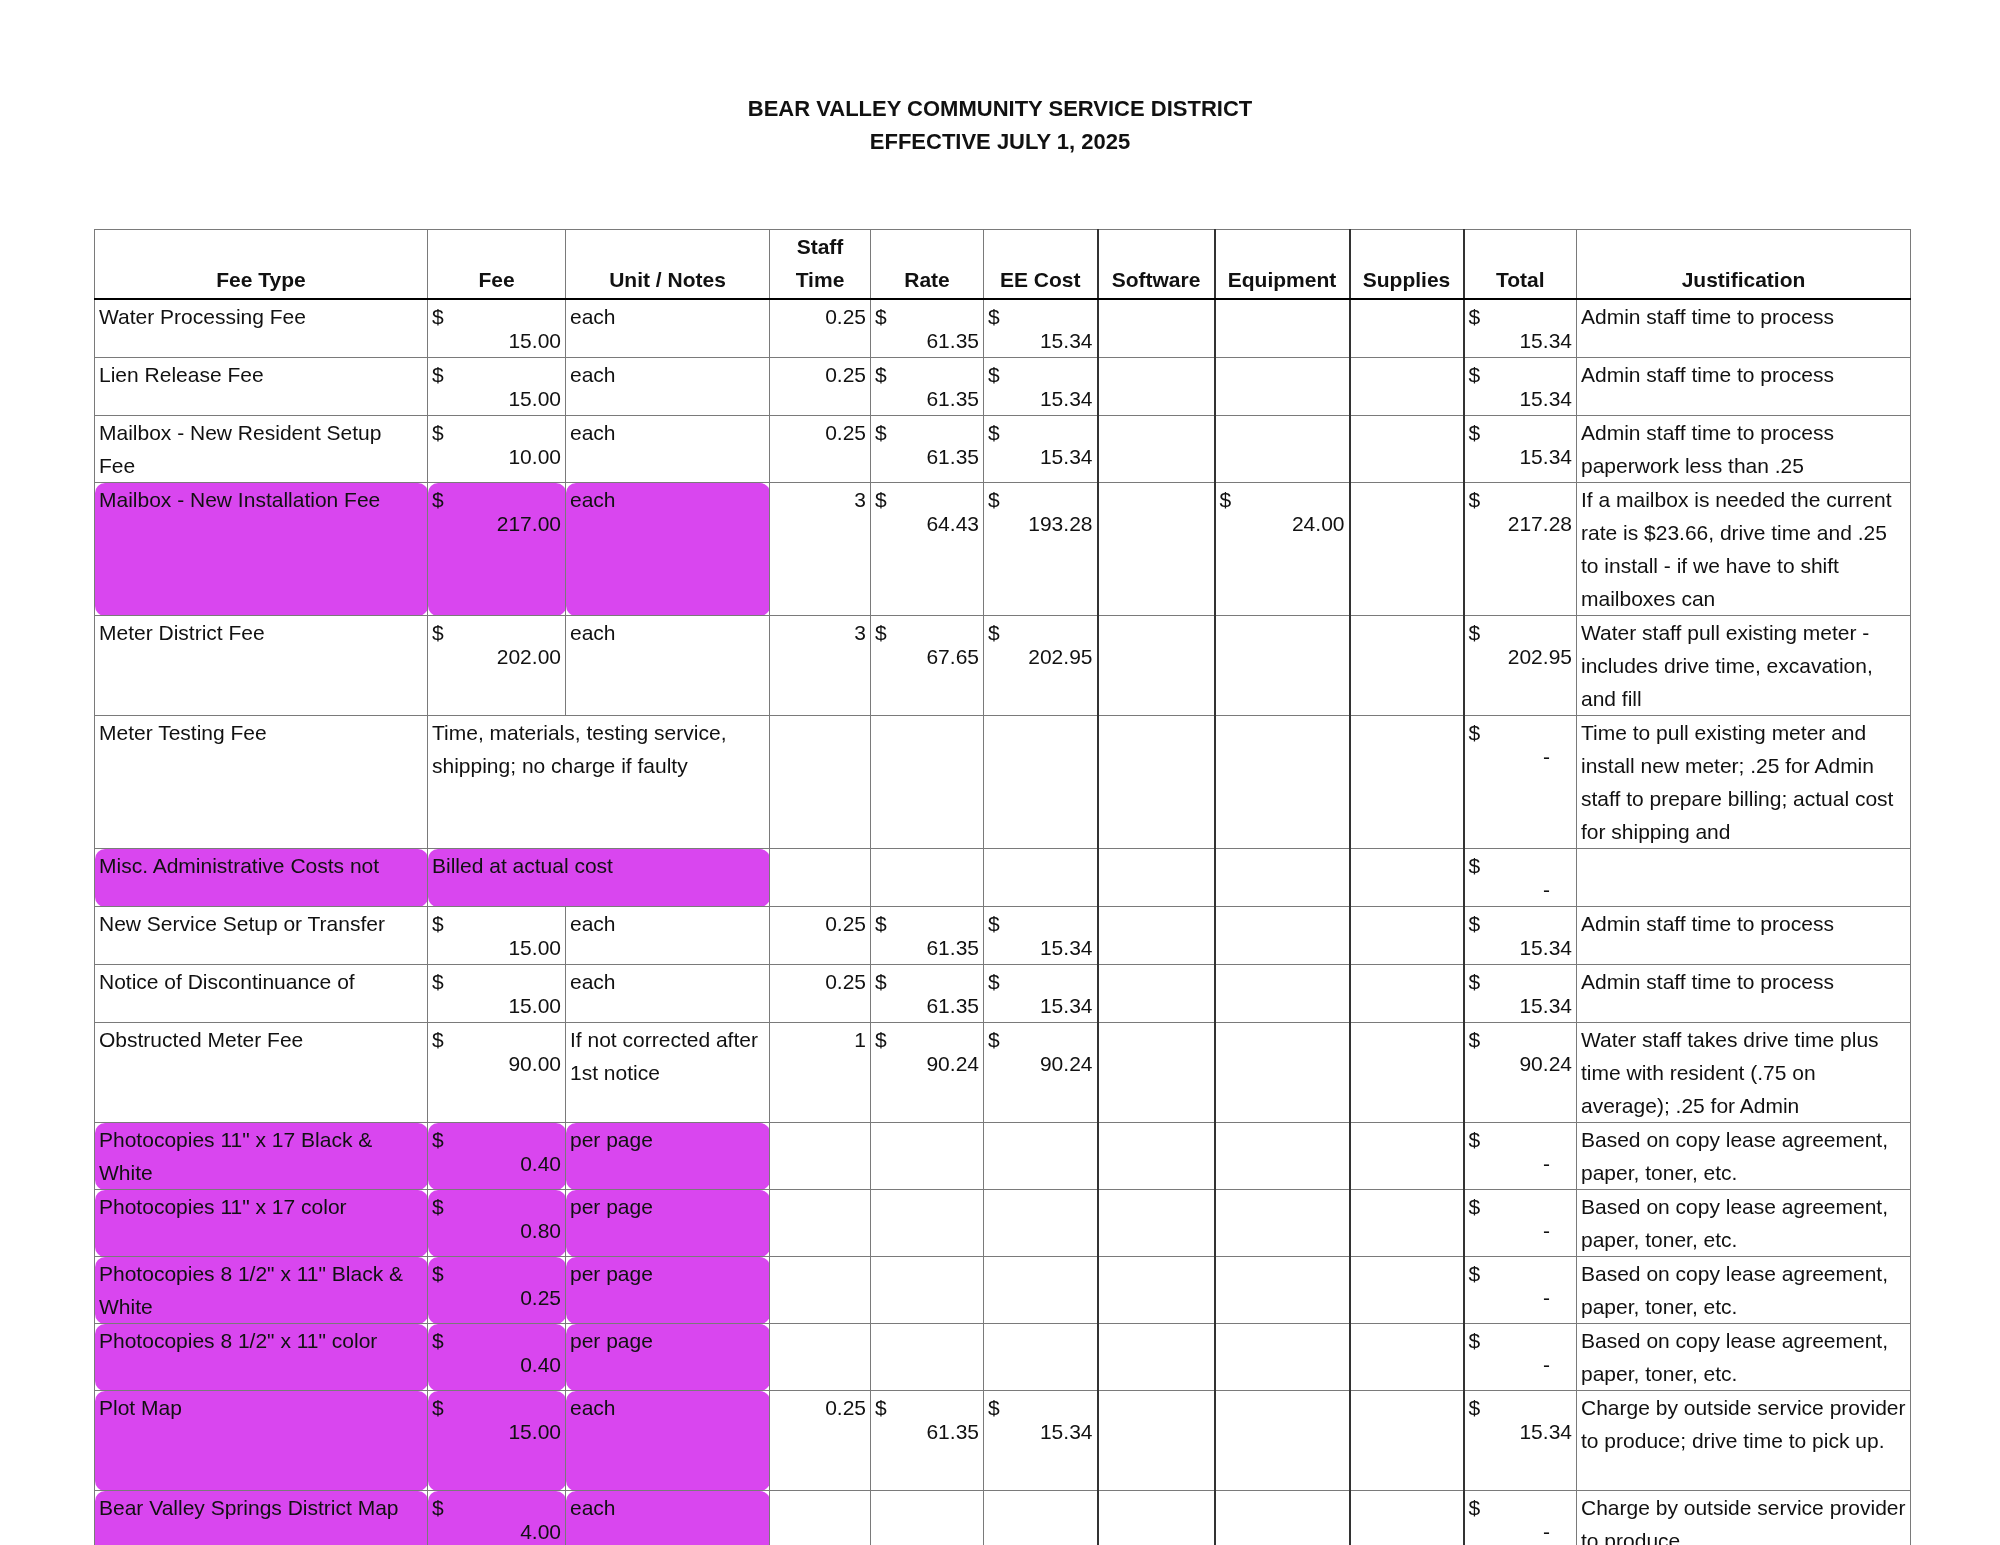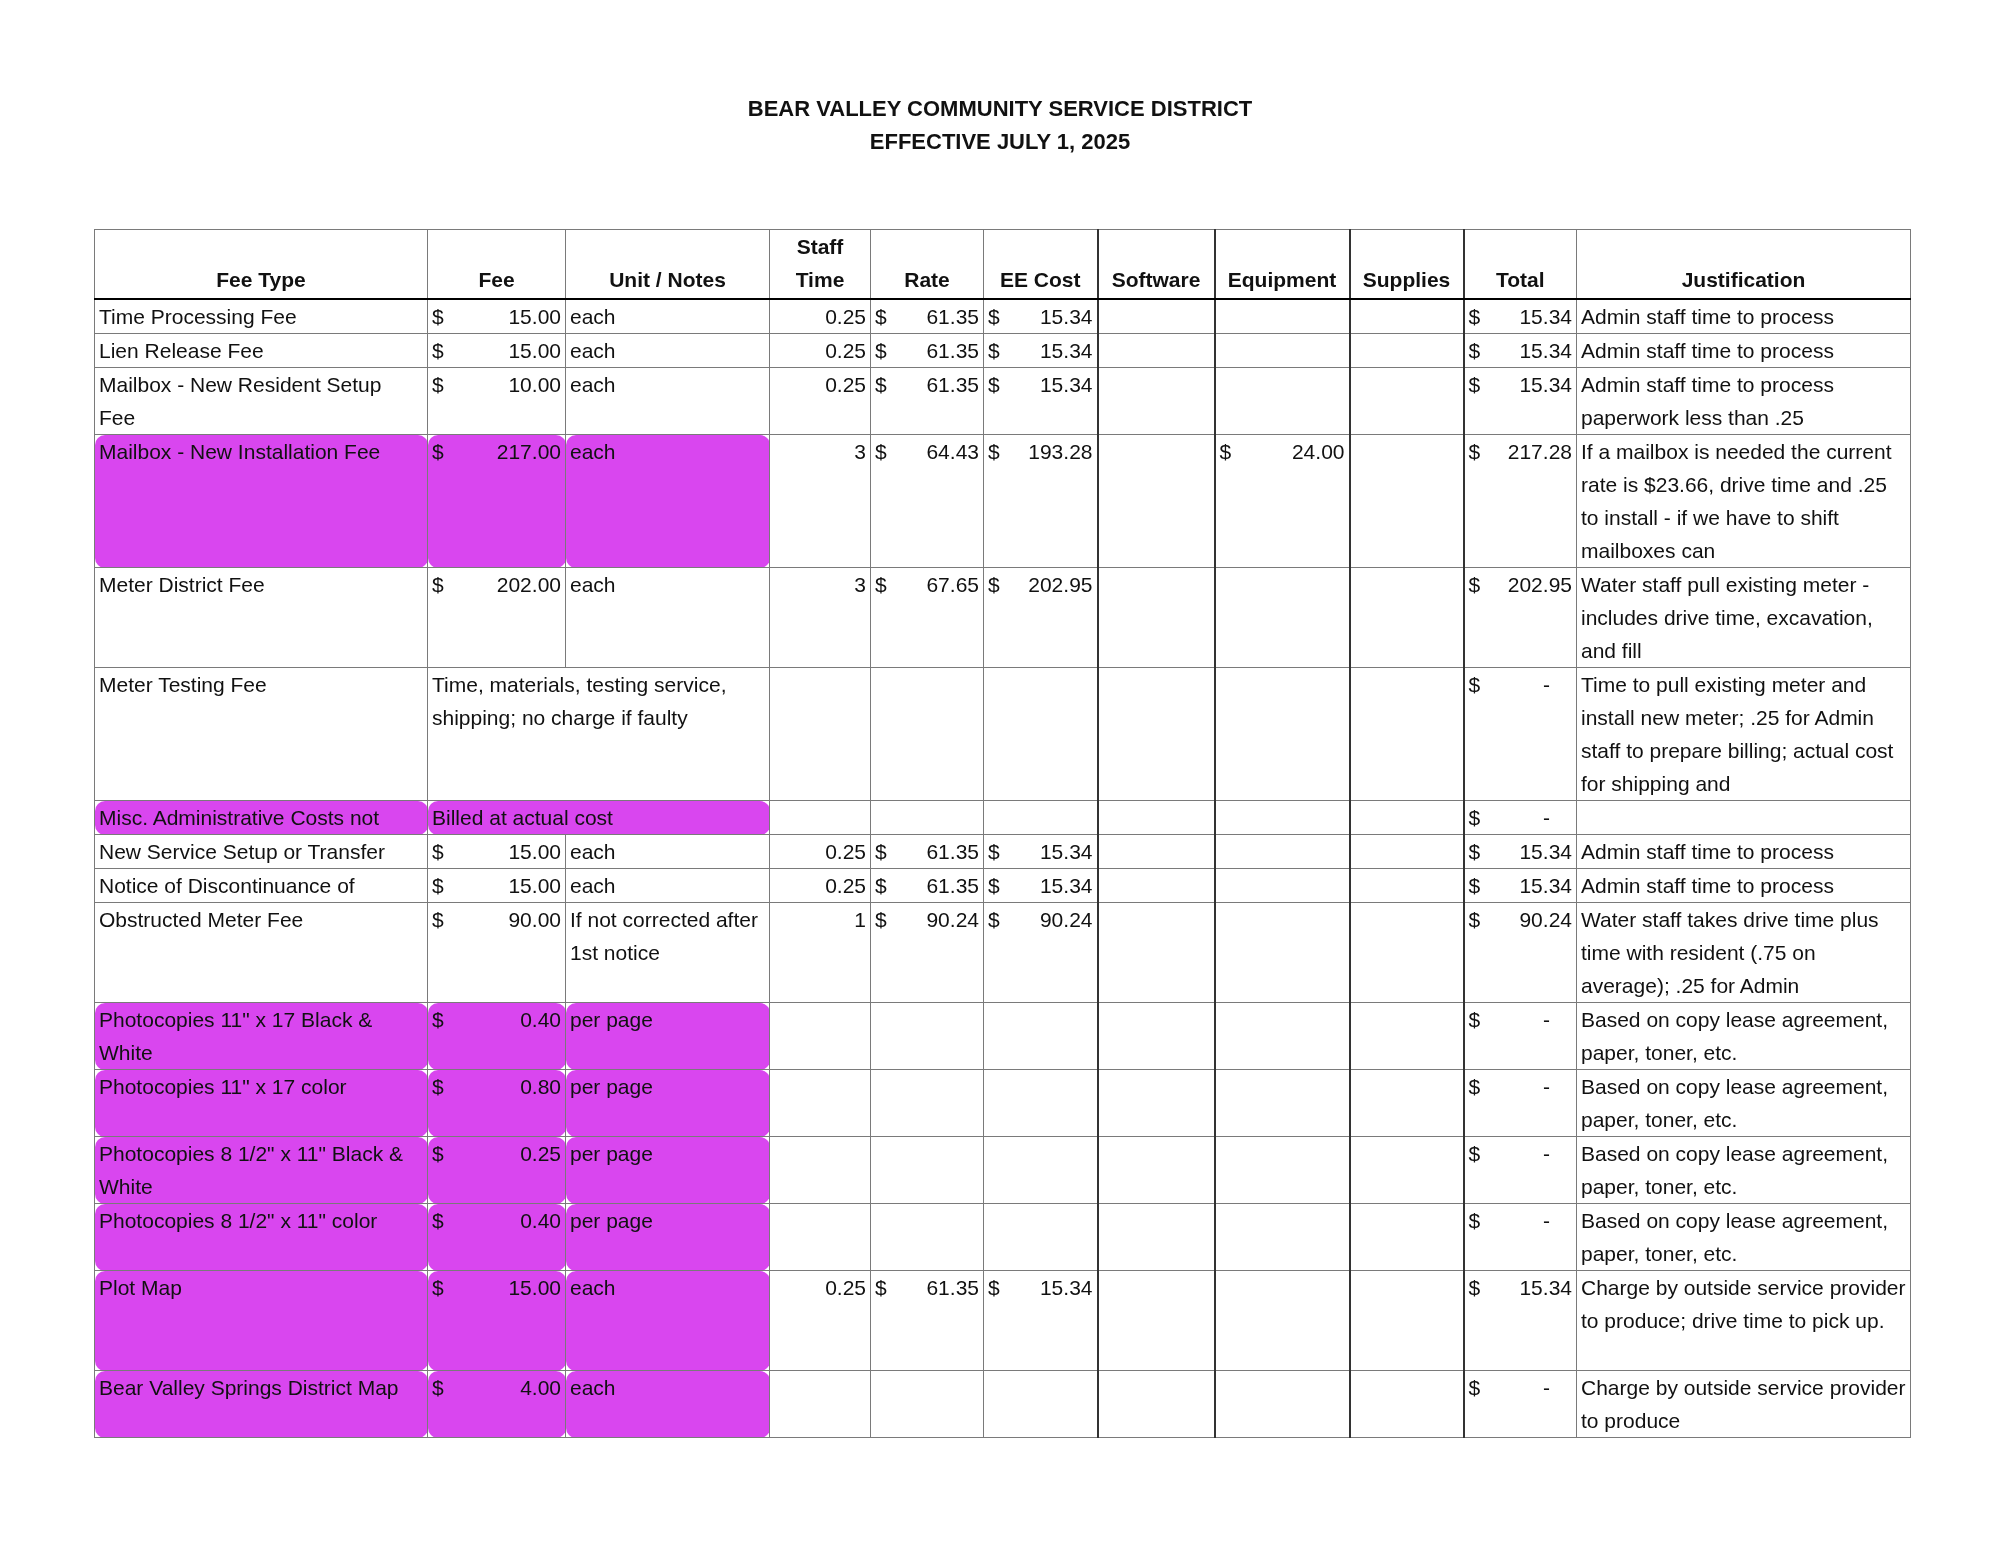--- a/index.html
+++ b/index.html
@@ -10,21 +10,21 @@
   table.fees { position:absolute; left:94px; top:229px; width:1813px;
                border-collapse:collapse; table-layout:fixed; font-size:21px; }
   table.fees th, table.fees td { border:1px solid #7a7a7a; padding:0 4px; vertical-align:top;
                line-height:33px; overflow:hidden; }
   table.fees th { vertical-align:bottom; font-weight:bold; text-align:center; padding-bottom:2px;
                border-bottom:2px solid #000000; }
   td.yel { background:#d946ef;border-radius:10px; }
   td.num { text-align:right; white-space:nowrap; }
   td.money { white-space:nowrap; }
   .money .sym { float:left; }
-  .money .val { float:right; }
+  .money .val { float:right;margin-top:24px; }
   td.thick-top { border-top:2px solid #444; }
   .col-vsep { border-left:2px solid #333 !important; }
   .row-h1 td { height:33px; }
   .row-h2 td { height:66px; }
   .row-h3 td { height:99px; }
   .row-h4 td { height:132px; }
   .span-note { padding-left:8px; }
 </style>
 </head>
 <body>
@@ -58,21 +58,21 @@
       <th>EE Cost</th>
       <th class="col-vsep">Software</th>
       <th class="col-vsep">Equipment</th>
       <th class="col-vsep">Supplies</th>
       <th class="col-vsep">Total</th>
       <th>Justification</th>
     </tr>
   </thead>
   <tbody id="tbody">
       <tr class="row-h1">
-        <td>Time Processing Fee</td>
+        <td>Water Processing Fee</td>
         <td class="money">
           <span class="sym">$</span>
           <span class="val">15.00</span>
         </td>
         <td>each</td>
         <td class="num">0.25</td>
         <td class="money">
           <span class="sym">$</span>
           <span class="val">61.35</span>
         </td>

